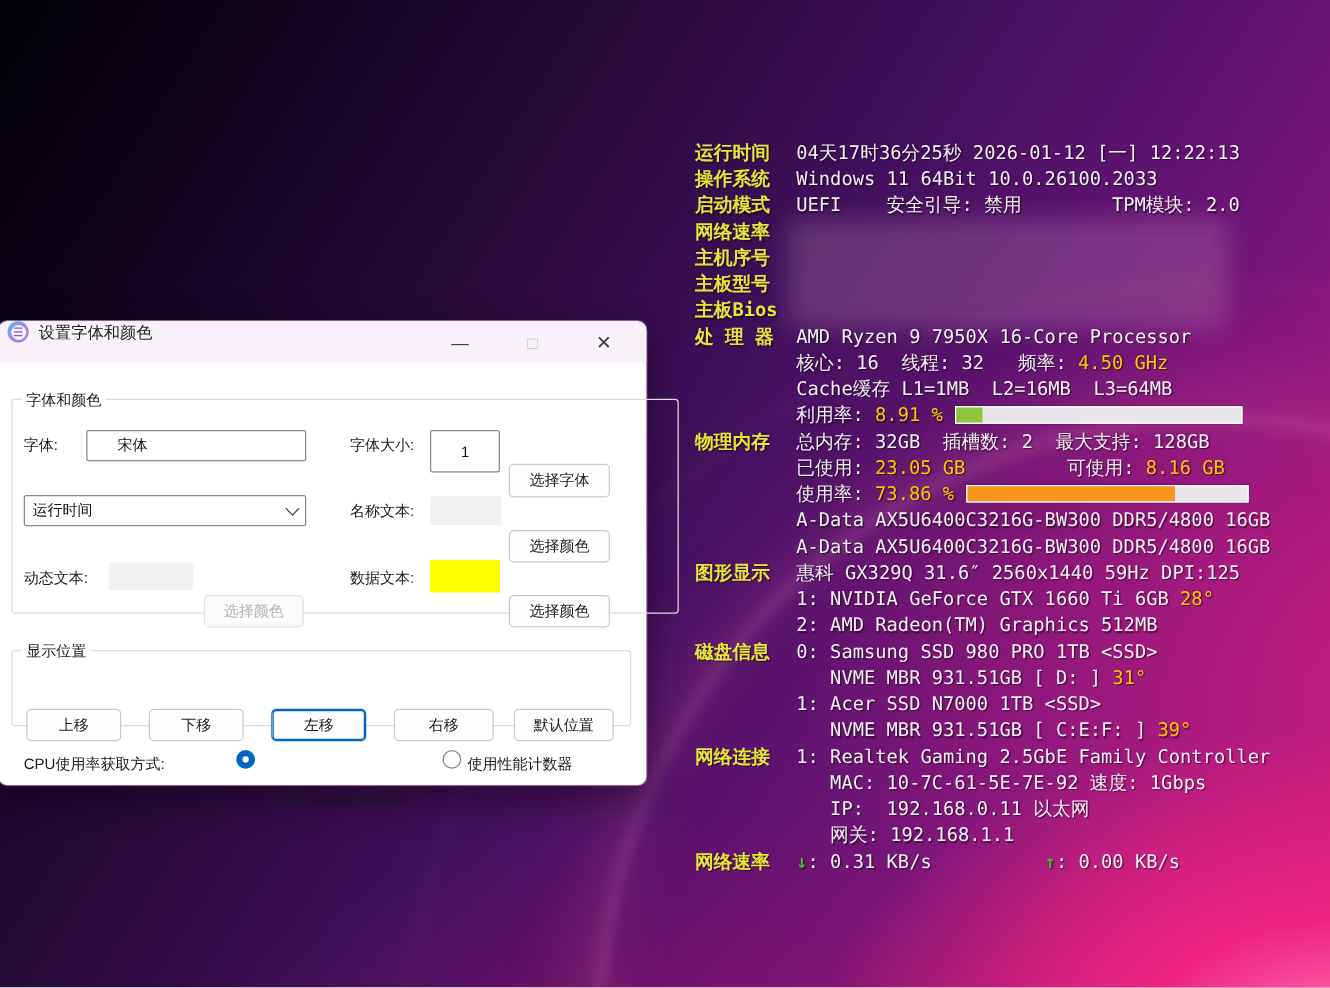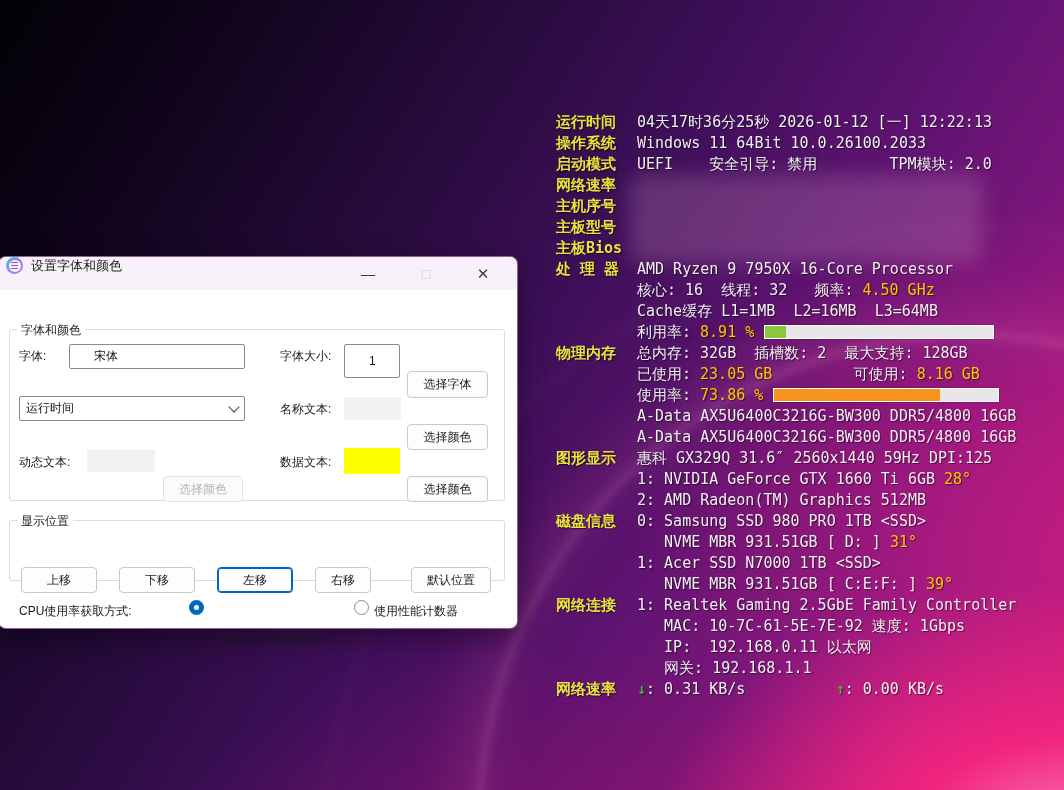--- a/index.html
+++ b/index.html
@@ -111,21 +111,21 @@
             <i></i>
             <i></i>
           </span>
         </span>
       <span class="title-text">设置字体和颜色</span>
       <span class="winbtn btn-min">—</span>
       <span class="winbtn btn-max">□</span>
       <span class="winbtn btn-close">✕</span>
     </div>
 
-    <div class="groupbox" style="left:10px;top:72px;width:494px;height:170px;">
+    <div class="groupbox" style="left:10px;top:62px;width:494px;height:170px;padding-left:38px;">
       <span class="gb-legend">字体和颜色</span>
     </div>
     <span class="dlg-label" style="left:20px;top:91px;">字体:</span>
     <input class="dlg-input" style="left: 70px; top: 87px; width: 176px; height: 25px;" value="宋体">
     <span class="dlg-label" style="left:281px;top:91px;">字体大小:</span>
     <input class="dlg-input" style="left: 345px; top: 87px; width: 56px; height: 34px;" value="11">
     <div class="dlg-btn" style="left:408px;top:86px;width:81px;height:27px;">选择字体</div>
 
     <div class="dropdown" style="left:20px;top:139px;width:226px;height:25px;">
       <span>运行时间</span>
@@ -141,21 +141,21 @@
     <span class="dlg-label" style="left:281px;top:197px;">数据文本:</span>
     <div class="swatch" style="left: 345px; top: 191px; width: 56px; height: 26px; background: rgb(255, 255, 0);"></div>
     <div class="dlg-btn" style="left:408px;top:191px;width:81px;height:26px;">选择颜色</div>
 
     <div class="groupbox" style="left:10px;top:263px;width:494px;height:59px;">
       <span class="gb-legend">显示位置</span>
     </div>
     <div class="dlg-btn" style="left:22px;top:282px;width:76px;height:26px;">上移</div>
     <div class="dlg-btn" style="left:120px;top:282px;width:76px;height:26px;">下移</div>
     <div class="dlg-btn focused" style="left:218px;top:282px;width:76px;height:26px;">左移</div>
-    <div class="dlg-btn" style="left:316px;top:282px;width:56px;height:26px;">右移</div>
+    <div class="dlg-btn" style="left:316px;top:282px;width:80px;height:26px;">右移</div>
     <div class="dlg-btn" style="left:412px;top:282px;width:80px;height:26px;">默认位置</div>
 
     <span class="dlg-label" style="left:20px;top:346px;">CPU使用率获取方式:</span>
     <span class="radio on" style="left:190px;top:343px;"></span>
     <span class="dlg-label" style="left:226px;top:346px;margin-top:28px;">基于CPU使用时间</span>
     <span class="radio off" style="left:355px;top:343px;"></span>
     <span class="dlg-label" style="left:375px;top:346px;">使用性能计数器</span>
   </div>
 </div>
 

